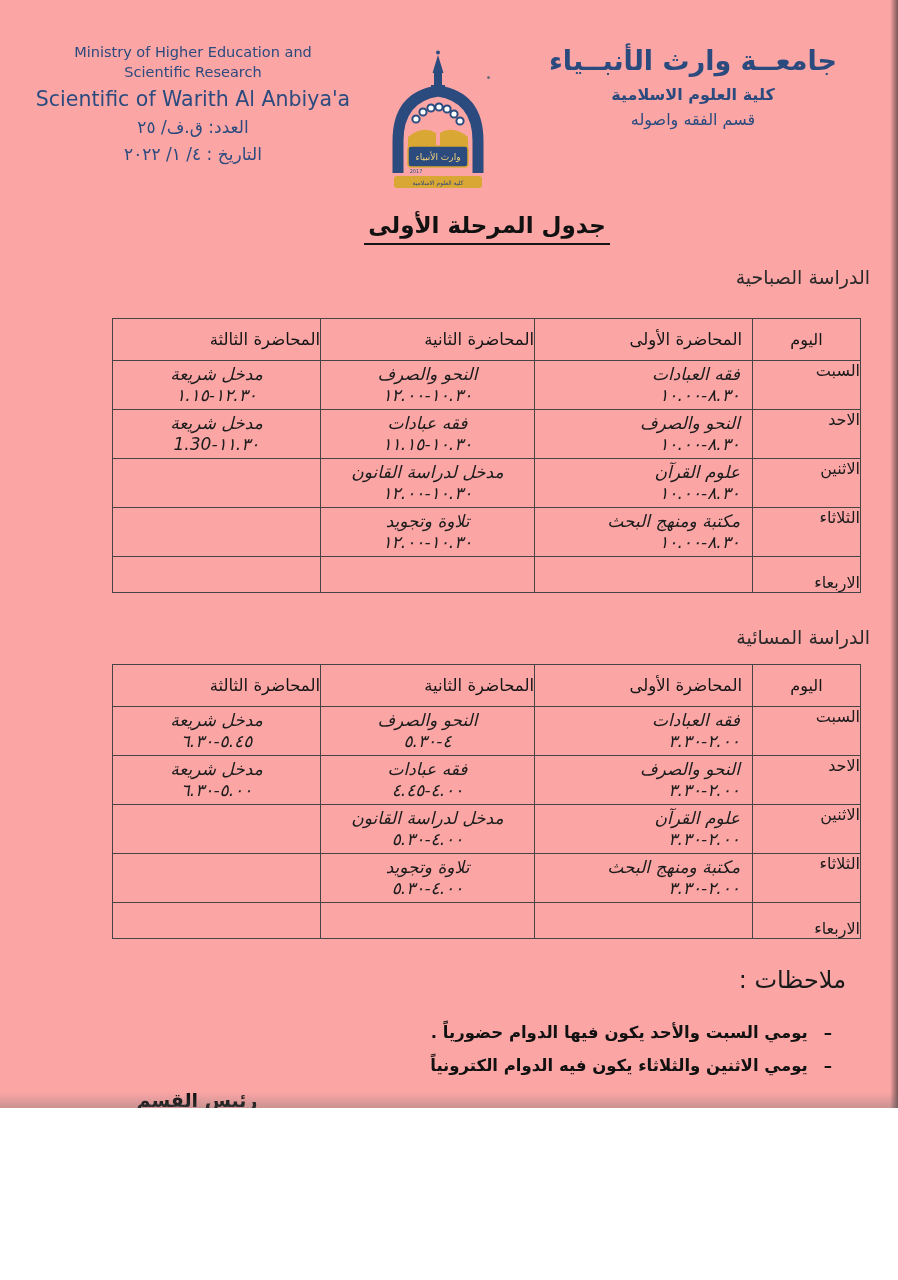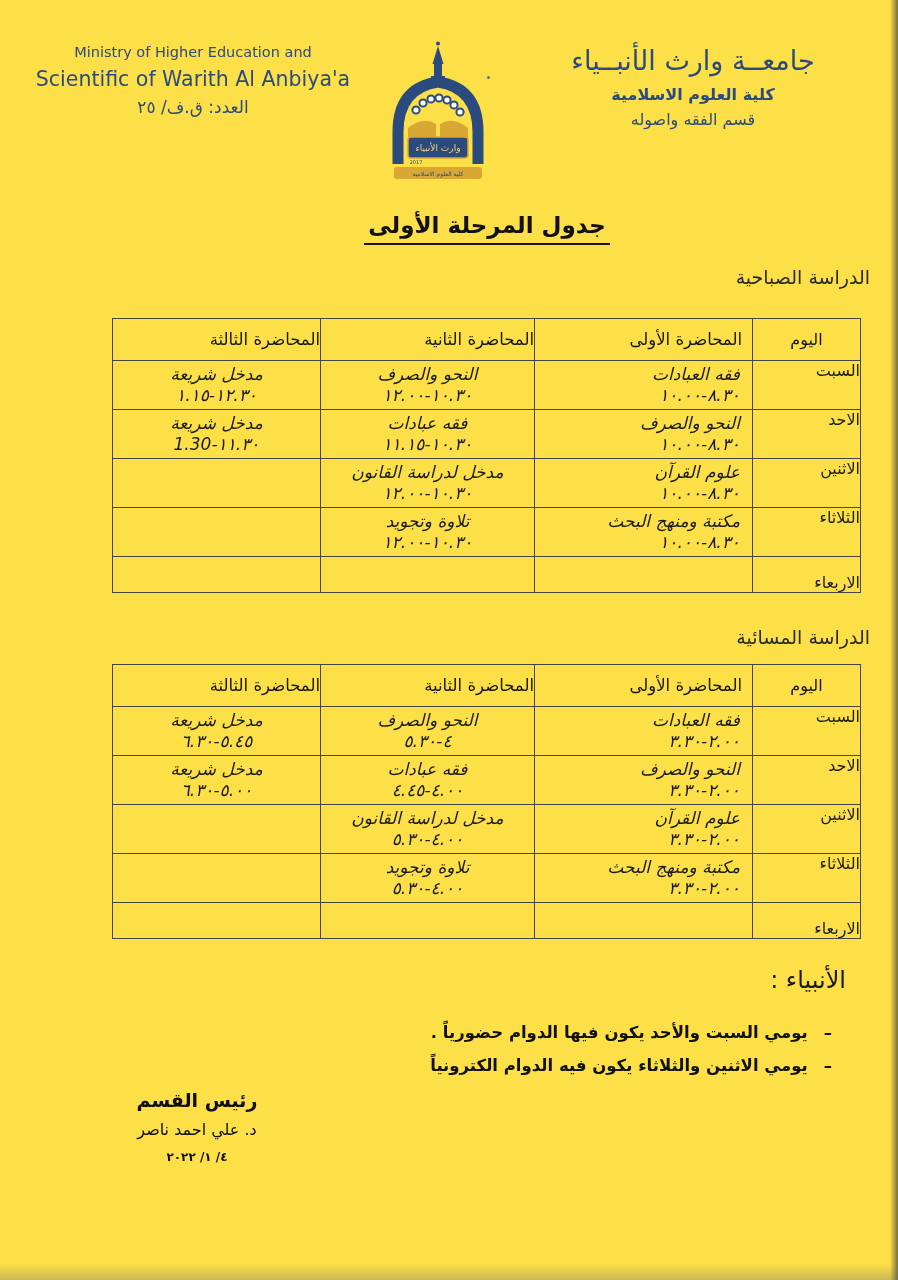--- a/index.html
+++ b/index.html
@@ -1,40 +1,40 @@
 <!DOCTYPE html>
 <html lang="ar"><head>
 <meta charset="utf-8">
 <style>
   html,body{margin:0;padding:0;background:#ffffff;}
   .page{
-    position:relative;width:898px;height:1280px;overflow:hidden;
-    background:#fde047;
+    position:relative;width:898px;height:1108px;overflow:hidden;
+    background:#fca5a5;
     font-family:"DejaVu Sans","Liberation Sans",sans-serif;
     color:#1c1c1c;
   }
   
   .edge-right{position:absolute;top:0;right:0;width:8px;height:100%;
     background:linear-gradient(to right,rgba(0,0,0,0),rgba(35,35,35,.6));}
   .edge-bottom{position:absolute;bottom:0;left:0;width:100%;height:16px;
     background:linear-gradient(to bottom,rgba(0,0,0,0),rgba(110,110,110,.35));}
   .speck{position:absolute;left:487px;top:76px;width:3px;height:3px;border-radius:50%;background:#6a6f7a;}
 
   
   .hdr-left{position:absolute;left:28px;top:42px;width:330px;text-align:center;color:#2b4b7f;}
   .hdr-left .en1{font-size:14.5px;line-height:20px;}
   .hdr-left .en3{font-size:20.5px;line-height:30px;margin-top:2px;}
   .hdr-left .ar{direction:rtl;font-size:17px;line-height:27px;}
   .hdr-right{position:absolute;right:30px;top:40px;width:350px;text-align:center;direction:rtl;color:#2b4b7f;}
   .hdr-right .l1{font-size:17px;line-height:26px;font-weight:bold;}
-  .hdr-right .l2{font-size:27px;line-height:42px;font-weight:normal;letter-spacing:1px;}
+  .hdr-right .l2{font-size:27px;line-height:42px;font-weight:bold;letter-spacing:1px;}
   .hdr-right .l3{font-size:16px;line-height:25px;font-weight:bold;}
   .hdr-right .l4{font-size:16px;line-height:26px;}
 
-  .logo{position:absolute;left:376px;top:40px;width:124px;height:150px;}
+  .logo{position:absolute;left:376px;top:49px;width:124px;height:150px;}
   .logo svg{width:100%;height:100%;}
 
   
   .title-wrap{position:absolute;top:212px;left:0;right:0;text-align:center;}
   .title{display:inline-block;transform:translateX(38px);direction:rtl;
     font-size:23px;font-weight:bold;color:#111;border-bottom:2.5px solid #151515;padding:0 4px 5px;}
 
   
   .sec-label{position:absolute;right:28px;direction:rtl;font-size:19px;color:#2a2a2a;}
   .sec-label.morning{top:266px;}
@@ -76,22 +76,24 @@
   .signature .name{font-size:16px;font-weight:normal;line-height:29px;}
   .signature .date{font-size:12px;font-weight:bold;line-height:27px;letter-spacing:1px;}
 </style>
 </head>
 <body>
 
 <div class="page">
 
   <div class="hdr-left">
     <div class="en1">Ministry of Higher Education and</div>
+    <div class="en1">Scientific Research</div>
     <div class="en3">Scientific of Warith Al Anbiya'a</div>
     <div class="ar">العدد: ق.ف/ ٢٥</div>
+    <div class="ar">التاريخ : ٤/ ١/ ٢٠٢٢</div>
   </div>
 
   <div class="logo">
     <svg viewBox="0 0 124 150" xmlns="http://www.w3.org/2000/svg">
 
       <g>
         <circle cx="62" cy="3.5" r="2" fill="#2b4b7f"></circle>
         <polygon points="62,6 56.5,24 67.5,24" fill="#2b4b7f"></polygon>
         <rect x="58" y="23" width="8" height="15" fill="#2b4b7f"></rect>
         <rect x="55" y="36" width="14" height="4" fill="#2b4b7f"></rect>
@@ -288,21 +290,21 @@
       </tr>
       <tr class="lastrow">
         <td class="day">الاربعاء</td>
         <td class="lec first"></td>
         <td class="lec mid"></td>
         <td class="lec mid"></td>
       </tr>
     </tbody>
   </table>
 
-  <div class="notes-title">الأنبياء :</div>
+  <div class="notes-title">ملاحظات :</div>
   <div class="notes">
     <div class="note-item">
       <span class="dash">–</span>
       <span>يومي السبت والأحد يكون فيها الدوام حضورياً .</span>
     </div>
     <div class="note-item">
       <span class="dash">–</span>
       <span>يومي الاثنين والثلاثاء يكون فيه الدوام الكترونياً</span>
     </div>
   </div>

